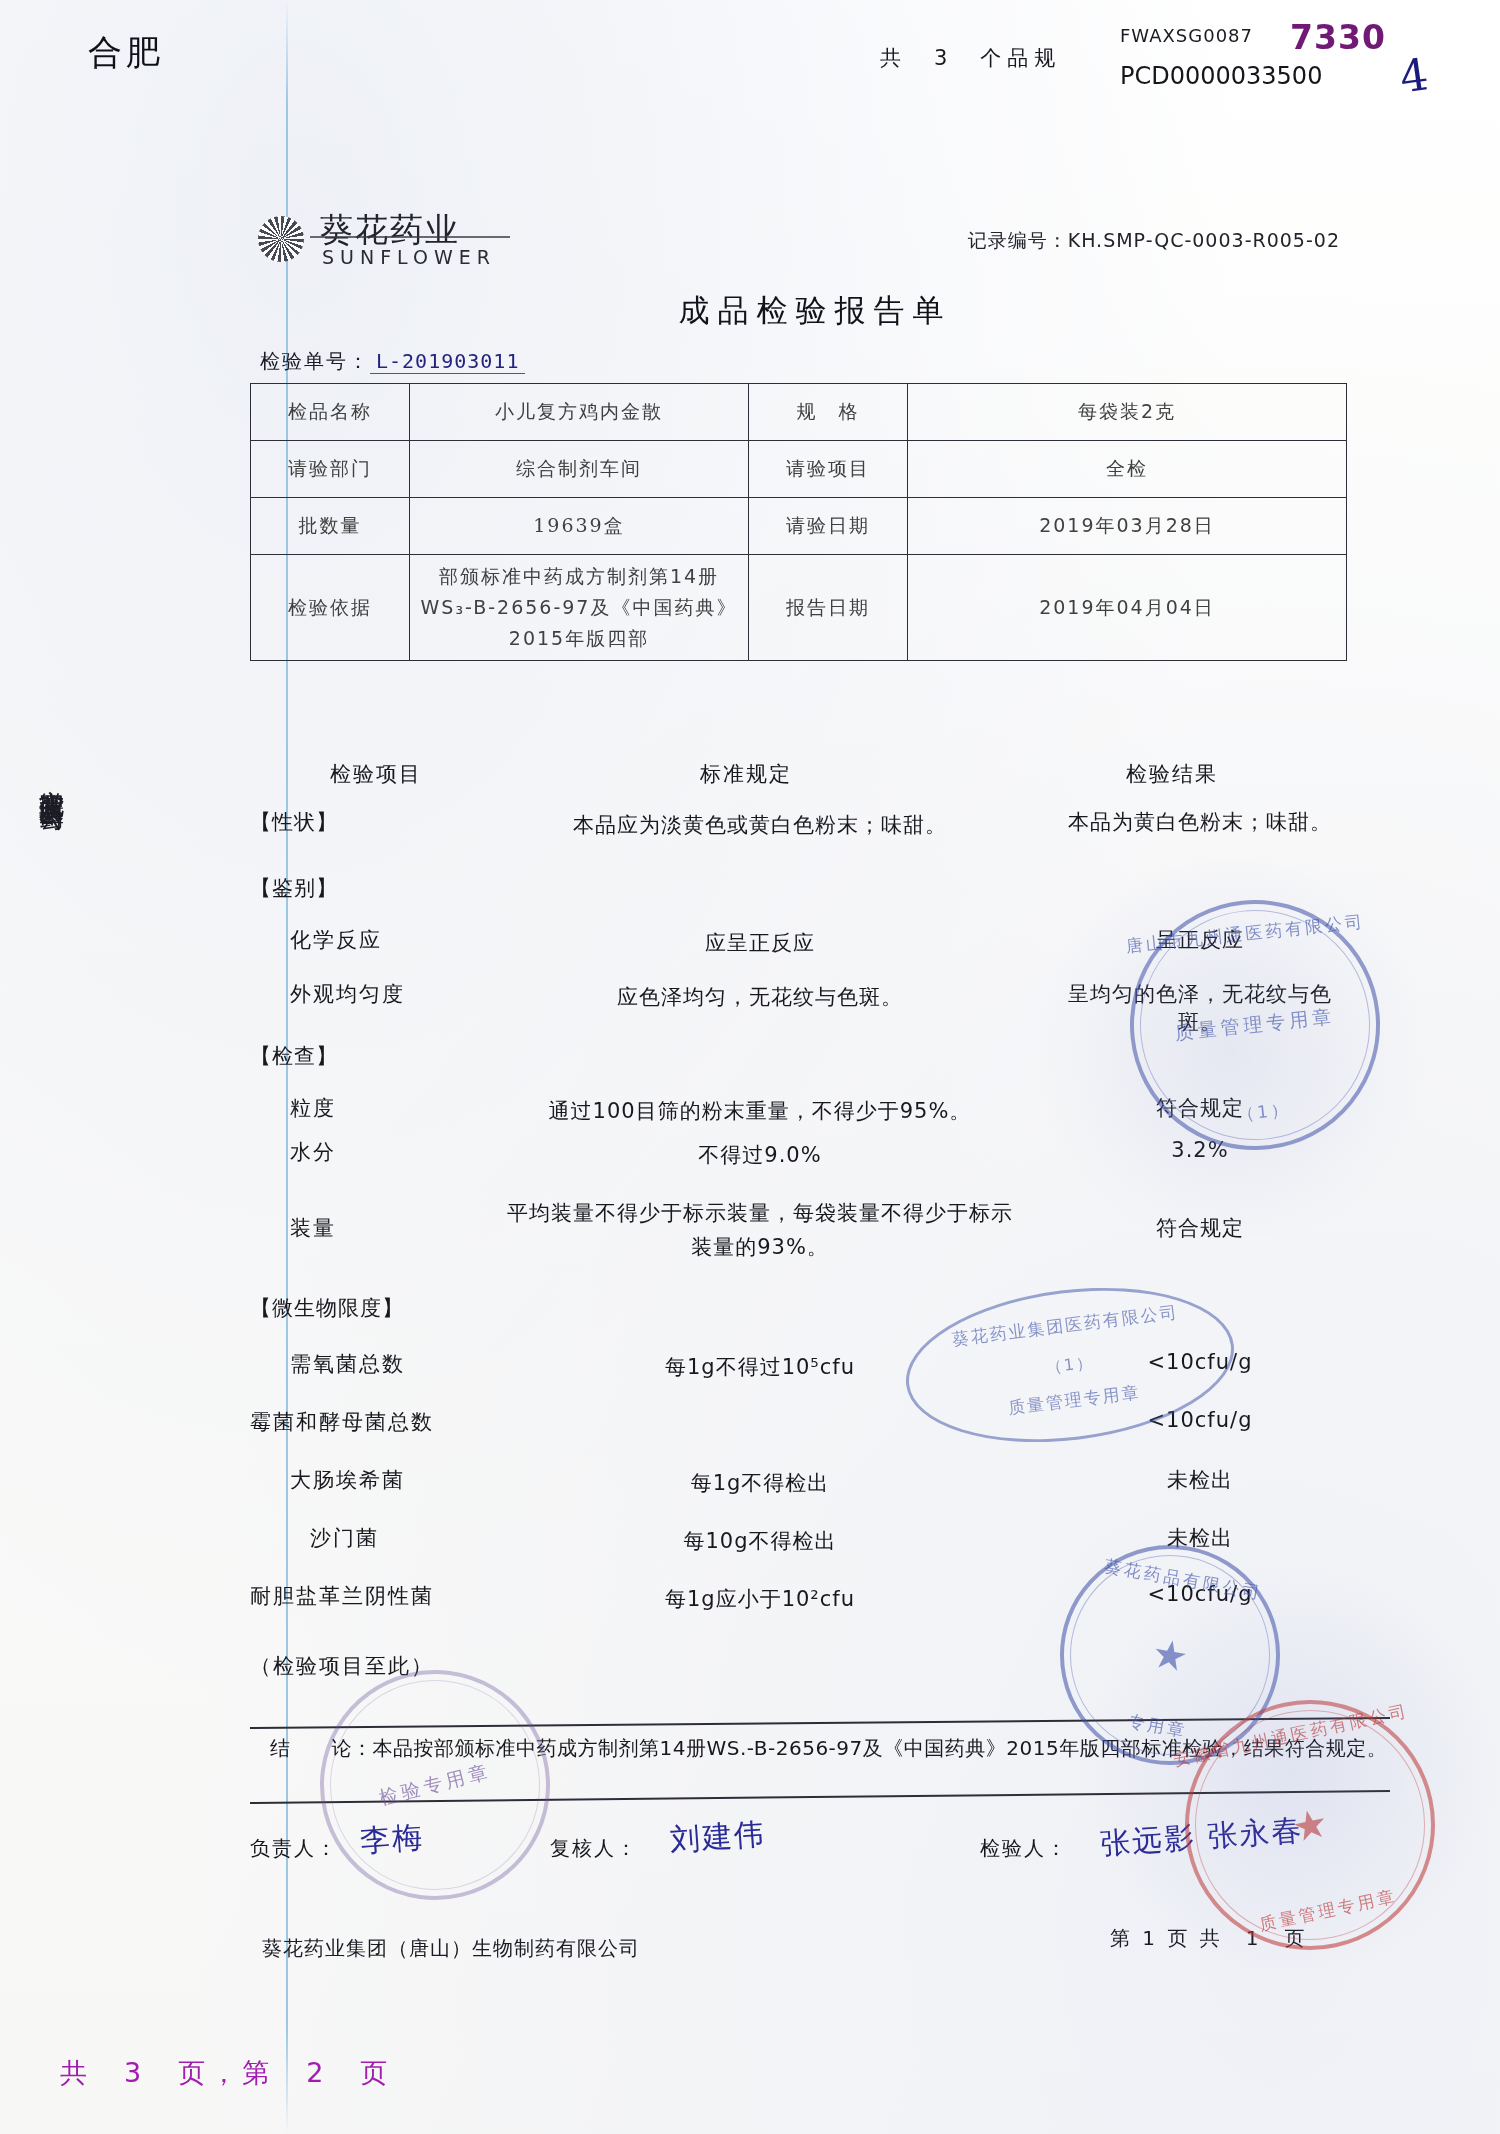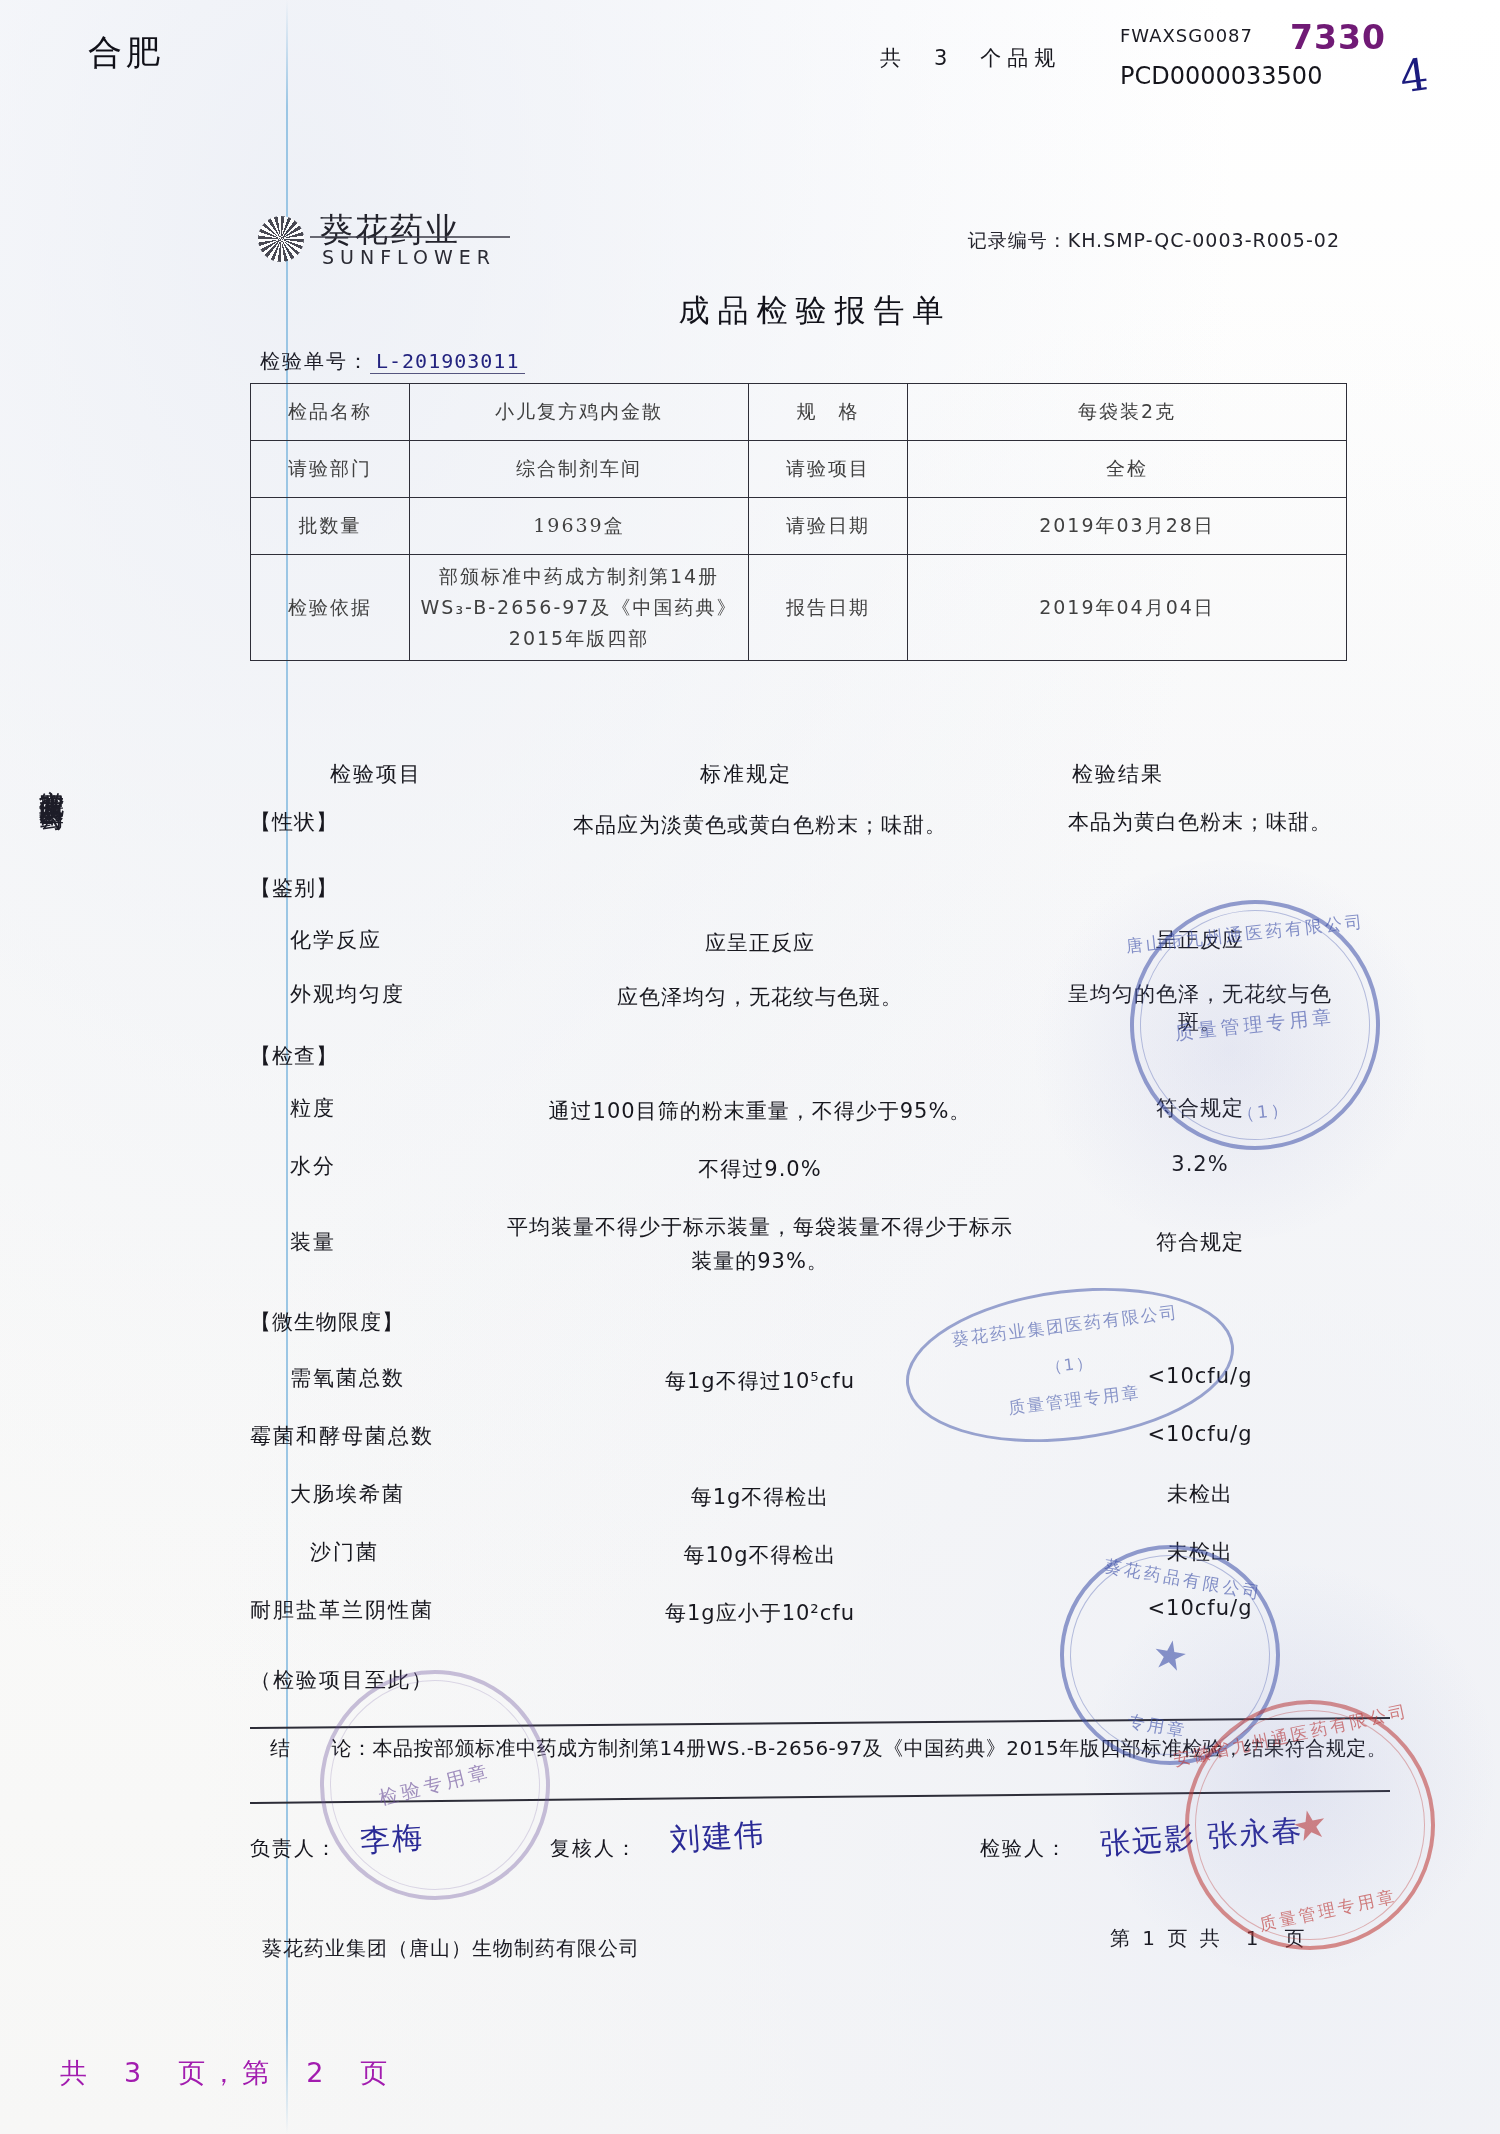--- a/index.html
+++ b/index.html
@@ -243,21 +243,21 @@
     width: 1130px;
     font-size: 21px;
     color: #18181f;
   }
   .res-head {
     position: relative;
     height: 34px;
   }
   .res-head .h1 { position: absolute; left: 80px; letter-spacing: 2px; }
   .res-head .h2 { position: absolute; left: 450px; letter-spacing: 2px; }
-  .res-head .h3 { position: absolute; left: 822px; letter-spacing: 2px; }
+  .res-head .h3 { position: absolute; left: 876px; letter-spacing: 2px; }
 
   .row {
     position: relative;
     min-height: 44px;
   }
   .c-item {
     position: absolute;
     left: 0;
     width: 330px;
     text-align: left;
@@ -533,21 +533,21 @@
     <div class="row" style="margin-top:18px;">
       <span class="c-item group">【检查】</span>
     </div>
 
     <div class="row" style="margin-top:8px;">
       <span class="c-item indent">粒度</span>
       <span class="c-std">通过100目筛的粉末重量，不得少于95%。</span>
       <span class="c-res">符合规定</span>
     </div>
 
-    <div class="row" style="margin-top:14px;">
+    <div class="row" style="">
       <span class="c-item indent">水分</span>
       <span class="c-std">不得过9.0%</span>
       <span class="c-res">3.2%</span>
     </div>
 
     <div class="row" style="margin-top:14px; min-height:72px;">
       <span class="c-item indent" style="top:18px;">装量</span>
       <span class="c-std">平均装量不得少于标示装量，每袋装量不得少于标示装量的93%。</span>
       <span class="c-res" style="top:18px;">符合规定</span>
     </div>

